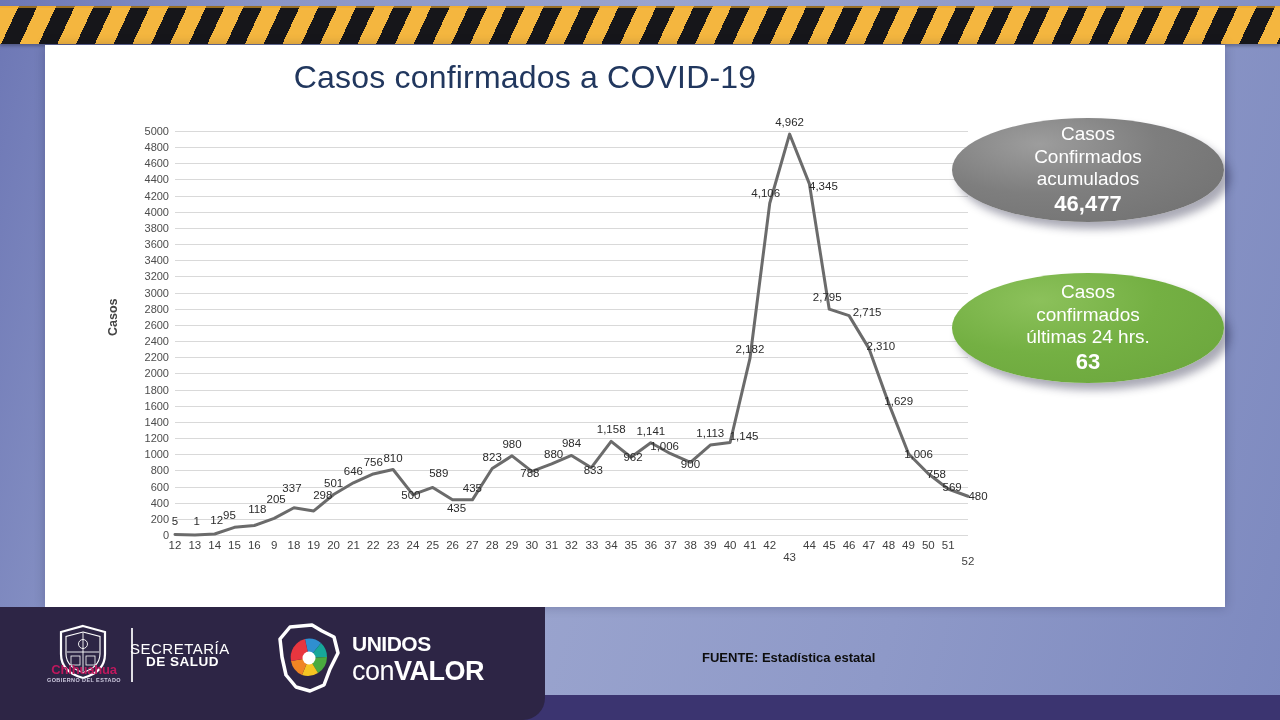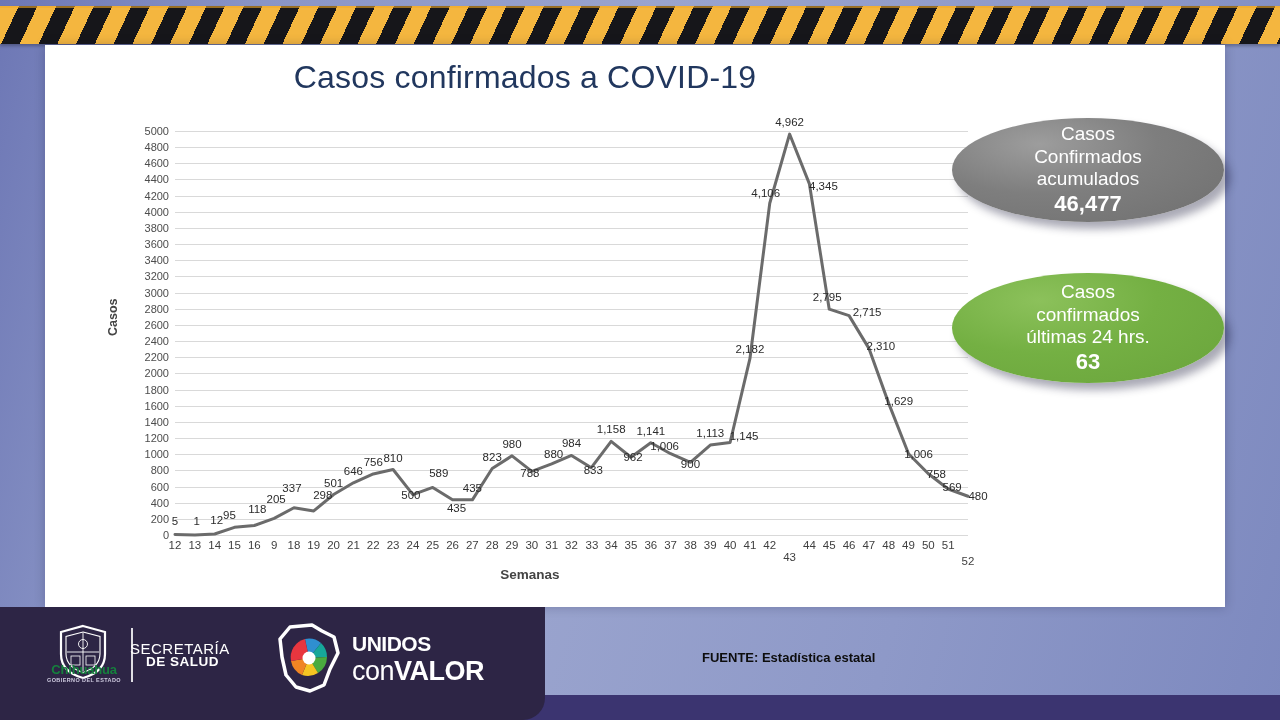--- a/index.html
+++ b/index.html
@@ -87,21 +87,21 @@
   #footer-strip{
     position:absolute; left:0; top:695px; width:1280px; height:25px;
     background:#3b3470;
   }
   .shield{
     position:absolute; left:58px; top:624px; width:50px; height:56px;
   }
   .shield svg{ width:50px; height:56px; display:block;}
   #chihuahua-text{
     position:absolute; left:40px; top:662px; width:88px; text-align:center;
-    color:#15803d; font-size:13px; font-weight:bold; letter-spacing:-.2px;
+    color:#be185d; font-size:13px; font-weight:bold; letter-spacing:-.2px;
   }
   #chihuahua-sub{
     position:absolute; left:40px; top:677px; width:88px; text-align:center;
     color:#cfcbe0; font-size:5.5px; font-weight:bold; letter-spacing:.4px;
   }
   #footer-divider{
     position:absolute; left:131px; top:628px; width:2px; height:54px; background:#fff; opacity:.85;
   }
   #sec-line1{ position:absolute; left:130px; top:640px; color:#fff; font-size:15px; font-weight:normal; letter-spacing:.5px;}
   #sec-line2{ position:absolute; left:146px; top:654px; color:#fff; font-size:13.5px; font-weight:bold; letter-spacing:.5px;}
@@ -267,21 +267,20 @@
         <div class="xtick" style="left: 634.4px;">44</div>
         <div class="xtick" style="left: 654.225px;">45</div>
         <div class="xtick" style="left: 674.05px;">46</div>
         <div class="xtick" style="left: 693.875px;">47</div>
         <div class="xtick" style="left: 713.7px;">48</div>
         <div class="xtick" style="left: 733.525px;">49</div>
         <div class="xtick" style="left: 753.35px;">50</div>
         <div class="xtick" style="left: 773.175px;">51</div>
         <div class="xtick" style="left: 793px; margin-top: 16px;">52</div>
       </div>
-    <div class="x-axis-title">Semanas</div>
   </div>
 </div>
 
 <div class="callout" id="callout-accumulated">
   <div>
     <div>Casos</div>
     <div>Confirmados</div>
     <div>acumulados</div>
     <b>46,477</b>
   </div>

